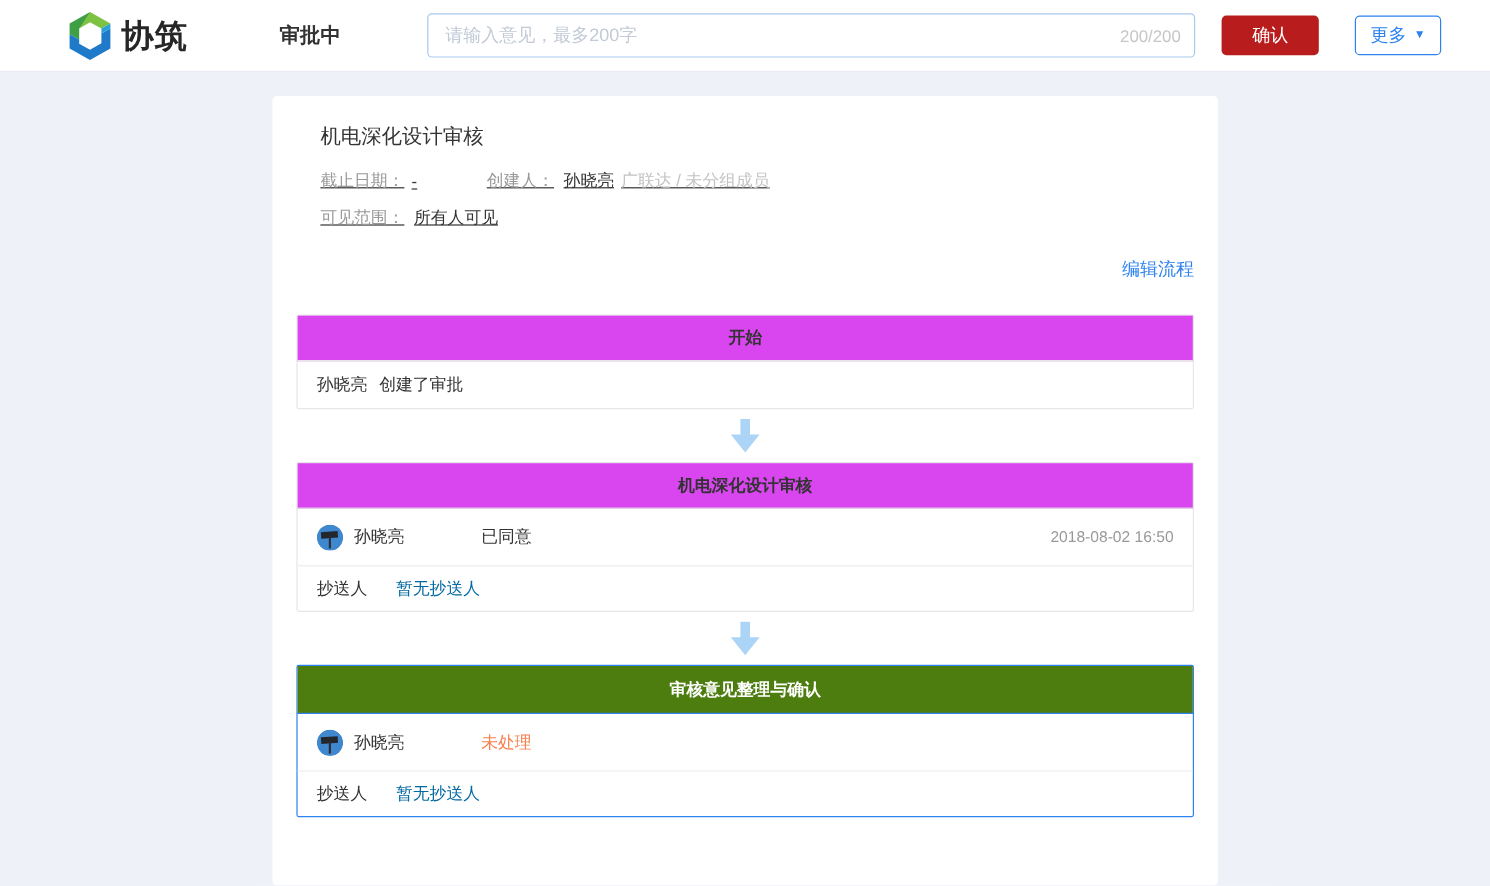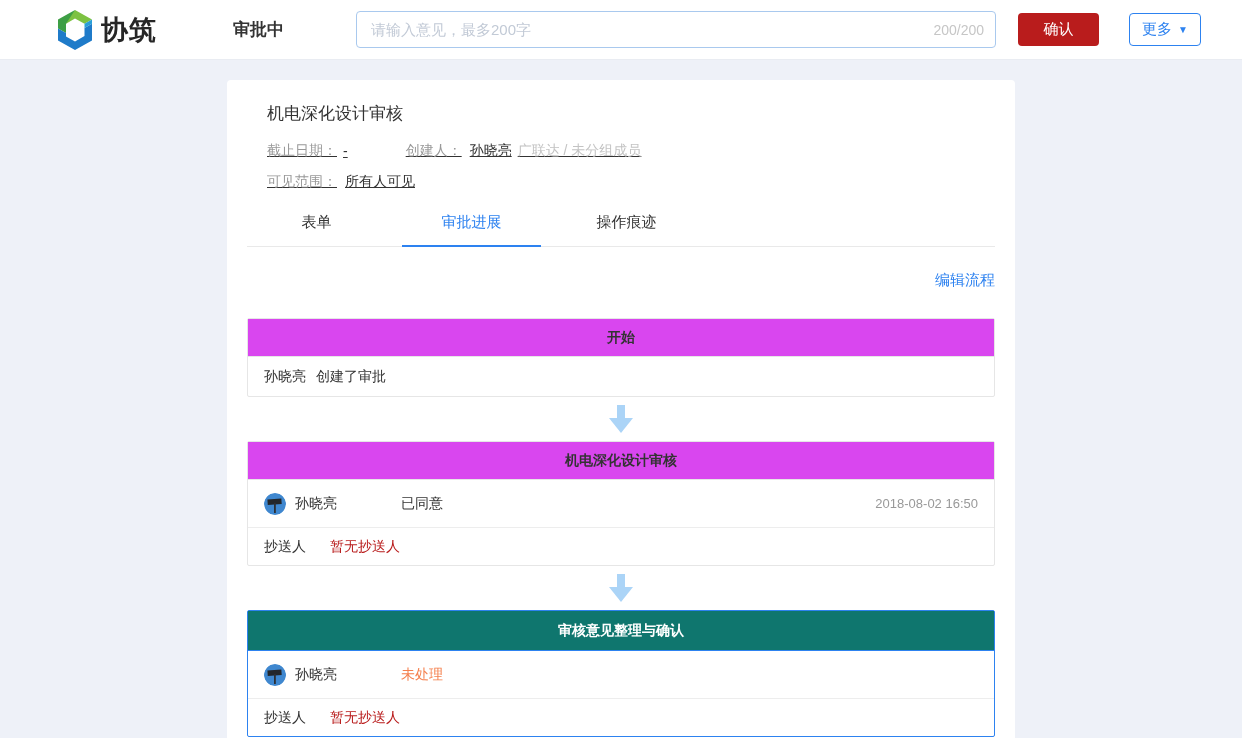--- a/index.html
+++ b/index.html
@@ -51,33 +51,33 @@
 
   .edit-flow { text-align:right; padding:24px 0 28px; }
   .edit-flow a { color:#2d82f0; font-size:15px; text-decoration:none; cursor:pointer; }
 
   
   .step { border:1px solid #e6e6e6; border-radius:2px; background:#fff; }
   .step-header { height:38px; background:#d946ef; border-bottom:1px solid #e6e6e6;
     display:flex; align-items:center; justify-content:center;
     font-size:14px; font-weight:bold; color:#333; }
   .step.current { border-color:#2d82f0; }
-  .step.current .step-header { background:#0f766e; border-bottom-color:#2d82f0; color:#fff; height:40px; }
+  .step.current .step-header { background:#4d7c0f; border-bottom-color:#2d82f0; color:#fff; height:40px; }
   .step-body-row { min-height:39px; display:flex; align-items:center; padding:0 16px; font-size:14px; }
   .approver-row { min-height:47px; }
   .avatar { width:22px; height:22px; border-radius:50%; overflow:hidden; flex:0 0 22px; }
   .approver-name { margin-left:9px; width:106px; color:#333; }
   .approver-status { color:#333; }
   .approver-status.pending { color:#f5804e; }
   .approver-time { margin-left:auto; color:#999; font-size:13px; }
   .creator-action { margin-left:10px; }
   .cc-row { border-top:1px solid #ededed; min-height:38px; display:flex; align-items:center;
     padding:0 16px; font-size:14px; }
   .cc-label { color:#333; }
-  .cc-value { color:#b91c1c; margin-left:24px; }
+  .cc-value { color:#0369a1; margin-left:24px; }
 
   .arrow-wrap { display:flex; justify-content:center; padding:8px 0; }
 </style>
 </head>
 <body>
 
 <div class="topbar">
   <div class="logo">
     <span style="display:flex;">
       <svg width="38" height="42" viewBox="0 0 38 42">
@@ -117,25 +117,20 @@
       <span class="meta-value creator-name">孙晓亮</span>
       <span class="creator-org">广联达 / 未分组成员</span>
     </div>
 
     <div class="meta-row">
       <span class="meta-label">可见范围：</span>
       <span class="meta-value visibility-value">所有人可见</span>
     </div>
   </div>
 
-  <div class="tabs">
-    <div class="tab">表单</div>
-    <div class="tab active">审批进展</div>
-    <div class="tab">操作痕迹</div>
-  </div>
 
   <div class="edit-flow">
     <a>编辑流程</a>
   </div>
 
   <div class="step">
     <div class="step-header">开始</div>
     <div class="step-body-row">
       <span>孙晓亮</span>
       <span class="creator-action">创建了审批</span>

